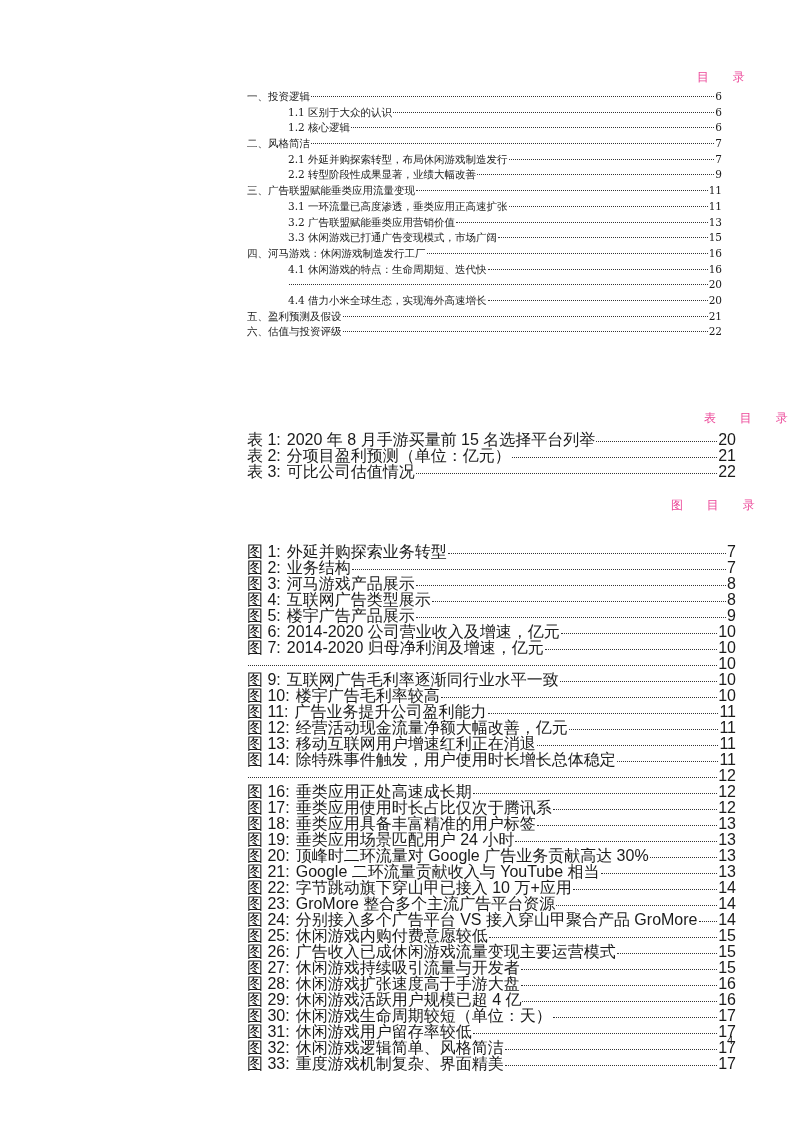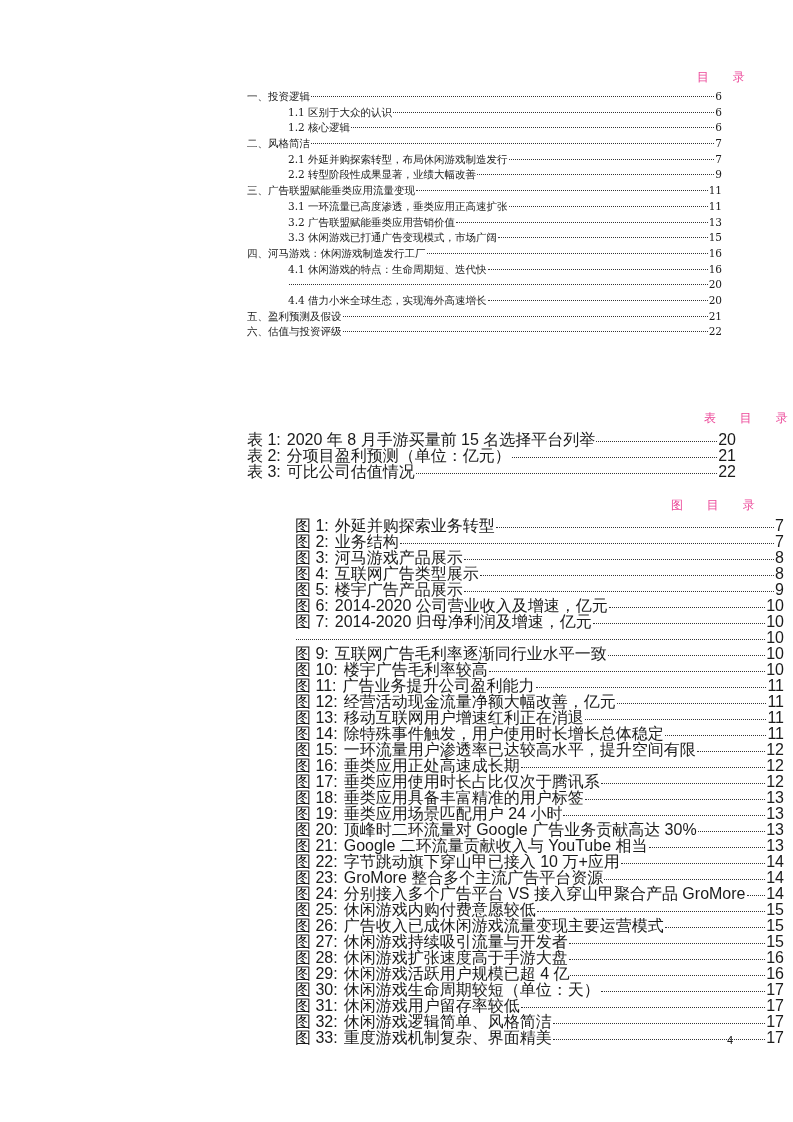--- a/index.html
+++ b/index.html
@@ -131,21 +131,21 @@
       </div>
       <div class="toc-row">
         <span class="label"><span class="prefix">表 3:</span><span>可比公司估值情况</span></span>
         <span class="leader"></span>
         <span class="page-num">22</span>
       </div>
     </div>
 
   <div class="heading" style="left:671px; top:497px;">图 目 录</div>
 
-  <div class="toc toc-list" style="top:518px; width:489px;margin-left:48px;" id="toc-figures">
+  <div class="toc toc-list" style="top:544px; width:489px;" id="toc-figures">
       <div class="toc-row">
         <span class="label"><span class="prefix">图 1:</span><span>外延并购探索业务转型</span></span>
         <span class="leader"></span>
         <span class="page-num">7</span>
       </div>
       <div class="toc-row">
         <span class="label"><span class="prefix">图 2:</span><span>业务结构</span></span>
         <span class="leader"></span>
         <span class="page-num">7</span>
       </div>
@@ -202,21 +202,20 @@
         <span class="label"><span class="prefix">图 13:</span><span>移动互联网用户增速红利正在消退</span></span>
         <span class="leader"></span>
         <span class="page-num">11</span>
       </div>
       <div class="toc-row">
         <span class="label"><span class="prefix">图 14:</span><span>除特殊事件触发，用户使用时长增长总体稳定</span></span>
         <span class="leader"></span>
         <span class="page-num">11</span>
       </div>
       <div class="toc-row">
-        <span class="label"><span class="prefix">图 15:</span><span>一环流量用户渗透率已达较高水平，提升空间有限</span></span>
         <span class="leader"></span>
         <span class="page-num">12</span>
       </div>
       <div class="toc-row">
         <span class="label"><span class="prefix">图 16:</span><span>垂类应用正处高速成长期</span></span>
         <span class="leader"></span>
         <span class="page-num">12</span>
       </div>
       <div class="toc-row">
         <span class="label"><span class="prefix">图 17:</span><span>垂类应用使用时长占比仅次于腾讯系</span></span>

